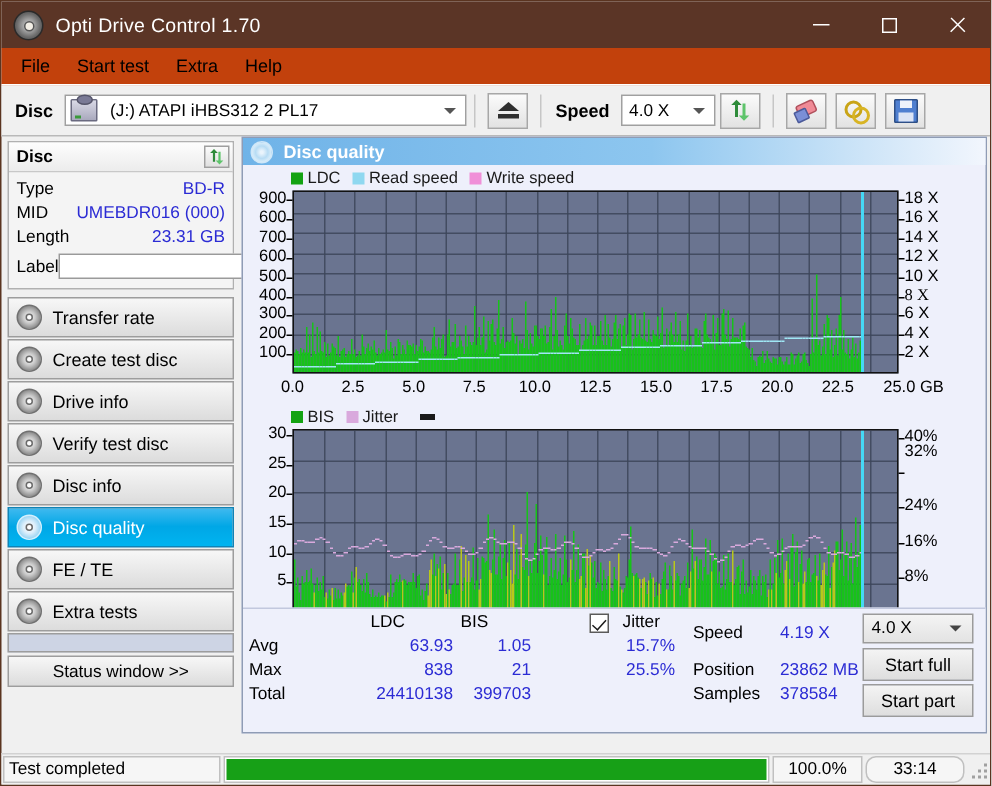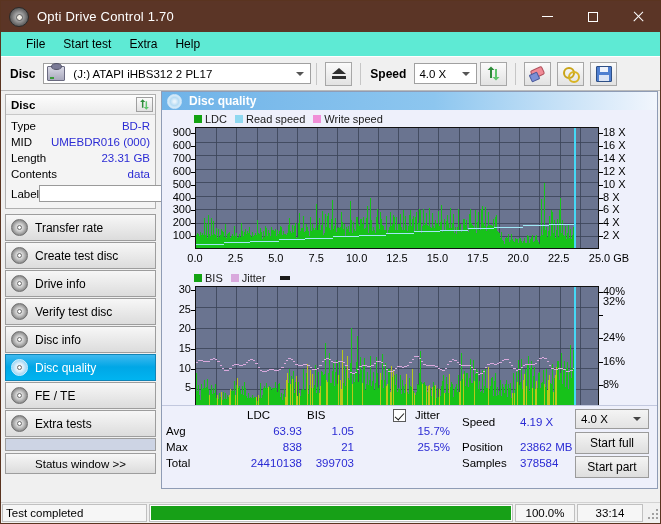--- a/index.html
+++ b/index.html
@@ -42,22 +42,22 @@
   .win-btn .glyph-min{display:block;width:11px;height:1px;background:#fff;}
   .win-btn .glyph-max{display:block;width:10px;height:10px;border:1.5px solid #fff;box-sizing:border-box;}
   .win-btn .glyph-close{display:block;position:relative;width:11px;height:11px;}
   .win-btn .glyph-close:before,.win-btn .glyph-close:after{
     content:"";position:absolute;left:0;top:5px;width:13px;height:1.4px;background:#fff;
   }
   .win-btn .glyph-close:before{transform:rotate(45deg);}
   .win-btn .glyph-close:after{transform:rotate(-45deg);}
   
   .menubar{
-    height:24px;background:#5eead4;display:flex;align-items:center;
-    padding-left:16px;border-bottom:1px solid #ffffff;
+    height:24px;background:#c2410c;display:flex;align-items:center;
+    padding-left:4px;border-bottom:1px solid #ffffff;
   }
   .menu-item{
     padding:3px 9px;font-size:12px;color:#000;cursor:default;
   }
   
   .toolbar{
     height:33px;background:#f0f0f0;display:flex;align-items:center;
     padding:0 5px;border-bottom:1px solid #b9b9b9;
   }
   .tb-label{font-size:12px;font-weight:bold;color:#000;margin:0 8px 0 4px;}
@@ -242,21 +242,21 @@
     border-top:1px solid #d2d2d2;display:flex;align-items:center;
   }
   .sb-cell{
     height:18px;border:1px solid #c0c0c0;box-sizing:border-box;display:flex;align-items:center;
     background:#f6f6f6;margin:0 1px;
   }
   .sb-text{width:145px;padding-left:3px;font-size:11.5px;color:#000;}
   .sb-prog{flex:1;position:relative;background:#fff;padding:0;}
   .sb-prog .fill{position:absolute;left:1px;top:1px;bottom:1px;background:#17a017;}
   .sb-pct{width:60px;justify-content:center;font-size:11.5px;}
-  .sb-time{width:66px;justify-content:center;font-size:11.5px;}
+  .sb-time{width:66px;justify-content:center;font-size:11.5px;border-radius:7px;}
   .grip{width:12px;height:12px;margin-left:2px;margin-right:2px;position:relative;}
   .grip i{position:absolute;width:2px;height:2px;background:#a0a0a0;}
 </style>
 </head>
 <body>
 
 <div class="win">
 
   <div class="titlebar">
     <div class="title-icon"></div>
@@ -345,24 +345,20 @@
             <span class="k">Type</span>
             <span class="v">BD-R</span>
           </div>
           <div class="drow">
             <span class="k">MID</span>
             <span class="v">UMEBDR016 (000)</span>
           </div>
           <div class="drow">
             <span class="k">Length</span>
             <span class="v">23.31 GB</span>
-          </div>
-          <div class="drow">
-            <span class="k">Contents</span>
-            <span class="v">data</span>
           </div>
           <div class="label-row">
             <span class="k">Label</span>
             <input class="label-input" type="text" value="" placeholder="" style="">
             <span class="cd-btn">
                 <i class="cd-glyph"></i>
               </span>
           </div>
         </div>
       </div>
@@ -1010,21 +1006,21 @@
                 <div class="ylab" style="left: -1px; top: 14.2632px; width: 30px;">600</div>
                 <div class="tick" style="left: 29px; top: 21.2632px; width: 4px; height: 1px;"></div>
                 <div class="ylab" style="left: -1px; top: 1.42105px; width: 30px;">900</div>
                 <div class="tick" style="left: 29px; top: 8.42105px; width: 4px; height: 1px;"></div>
                 <div class="yrlab" style="left: 441px; top: 104.158px; text-align: left;">2 X</div>
                 <div class="tick" style="left: 437px; top: 111.158px; width: 4px; height: 1px;"></div>
                 <div class="yrlab" style="left: 441px; top: 91.3158px; text-align: left;">4 X</div>
                 <div class="tick" style="left: 437px; top: 98.3158px; width: 4px; height: 1px;"></div>
                 <div class="yrlab" style="left: 441px; top: 78.4737px; text-align: left;">6 X</div>
                 <div class="tick" style="left: 437px; top: 85.4737px; width: 4px; height: 1px;"></div>
-                <div class="yrlab" style="left: 441px; top: 65.6316px; text-align: left;">8 X</div>
+                <div class="yrlab" style="left: 441px; top: 65.6316px; text-align: left; font-family: Liberation Serif, serif;">8 X</div>
                 <div class="tick" style="left: 437px; top: 72.6316px; width: 4px; height: 1px;"></div>
                 <div class="yrlab" style="left: 441px; top: 52.7895px; text-align: left;">10 X</div>
                 <div class="tick" style="left: 437px; top: 59.7895px; width: 4px; height: 1px;"></div>
                 <div class="yrlab" style="left: 441px; top: 39.9474px; text-align: left;">12 X</div>
                 <div class="tick" style="left: 437px; top: 46.9474px; width: 4px; height: 1px;"></div>
                 <div class="yrlab" style="left: 441px; top: 27.1053px; text-align: left;">14 X</div>
                 <div class="tick" style="left: 437px; top: 34.1053px; width: 4px; height: 1px;"></div>
                 <div class="yrlab" style="left: 441px; top: 14.2632px; text-align: left;">16 X</div>
                 <div class="tick" style="left: 437px; top: 21.2632px; width: 4px; height: 1px;"></div>
                 <div class="yrlab" style="left: 441px; top: 1.42105px; text-align: left;">18 X</div>

